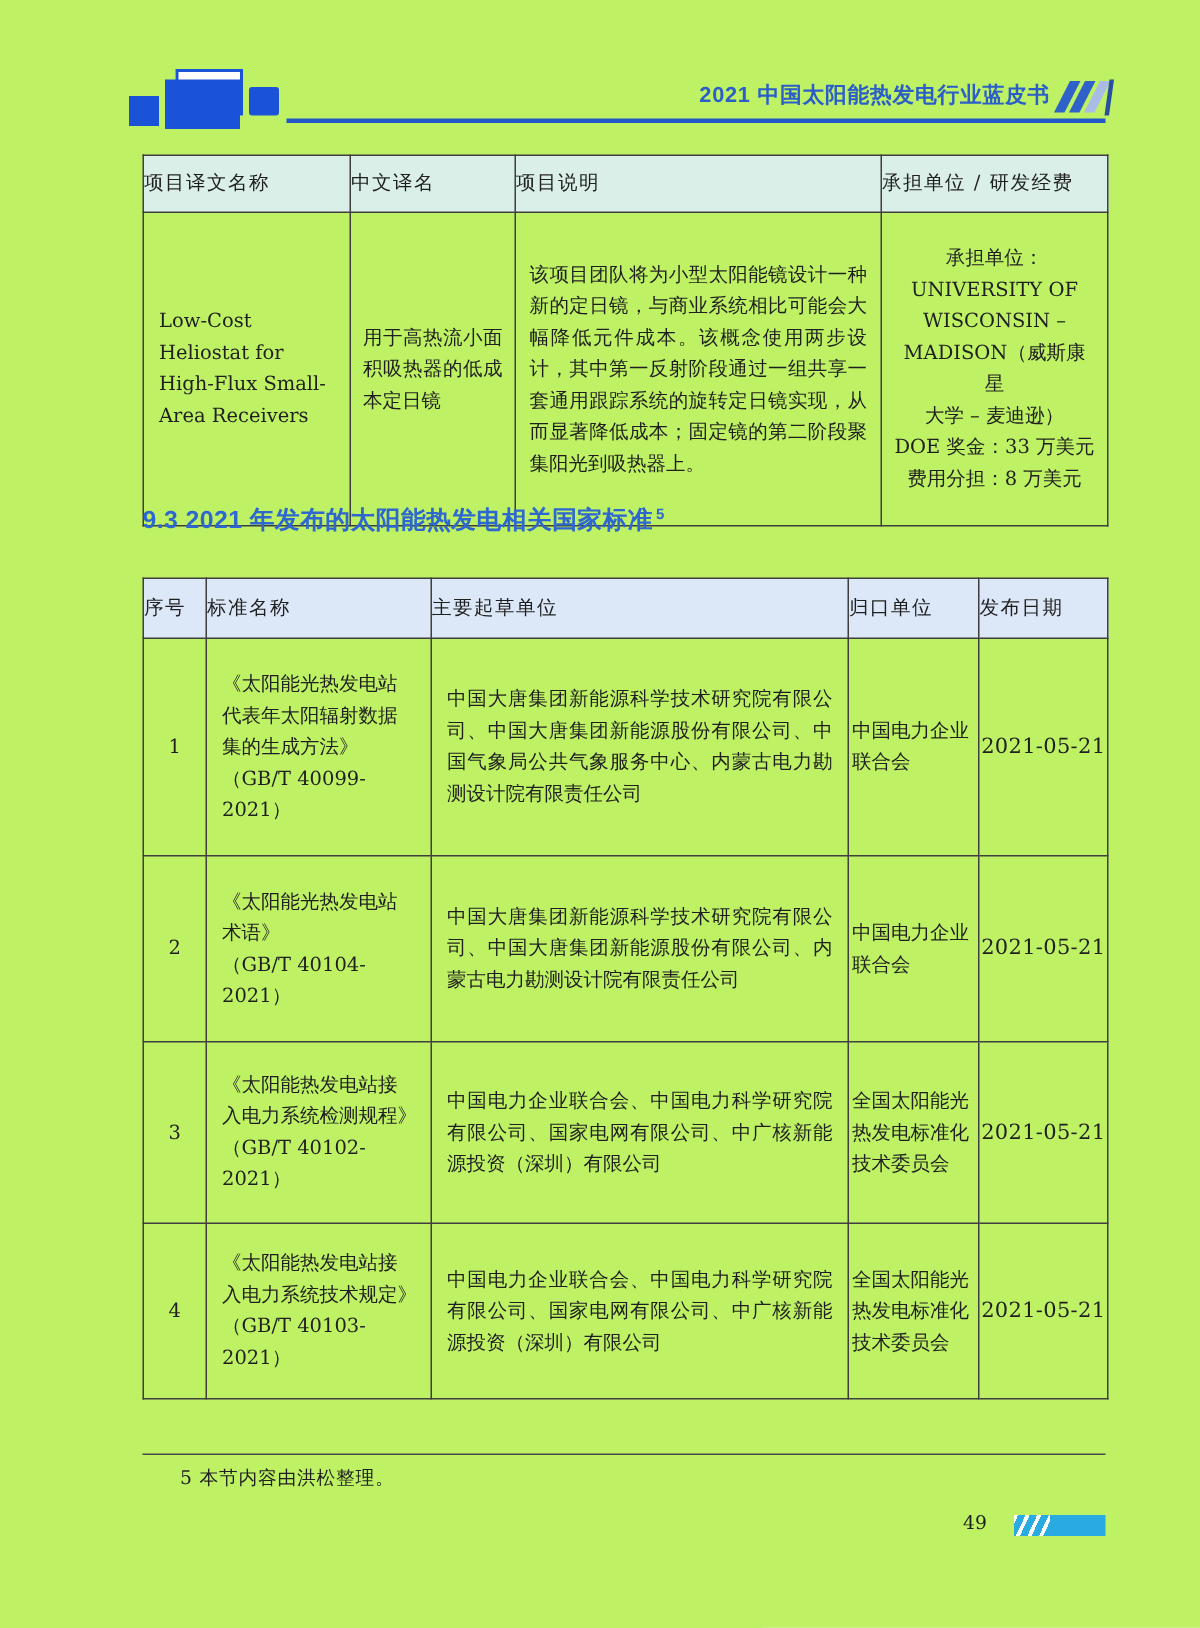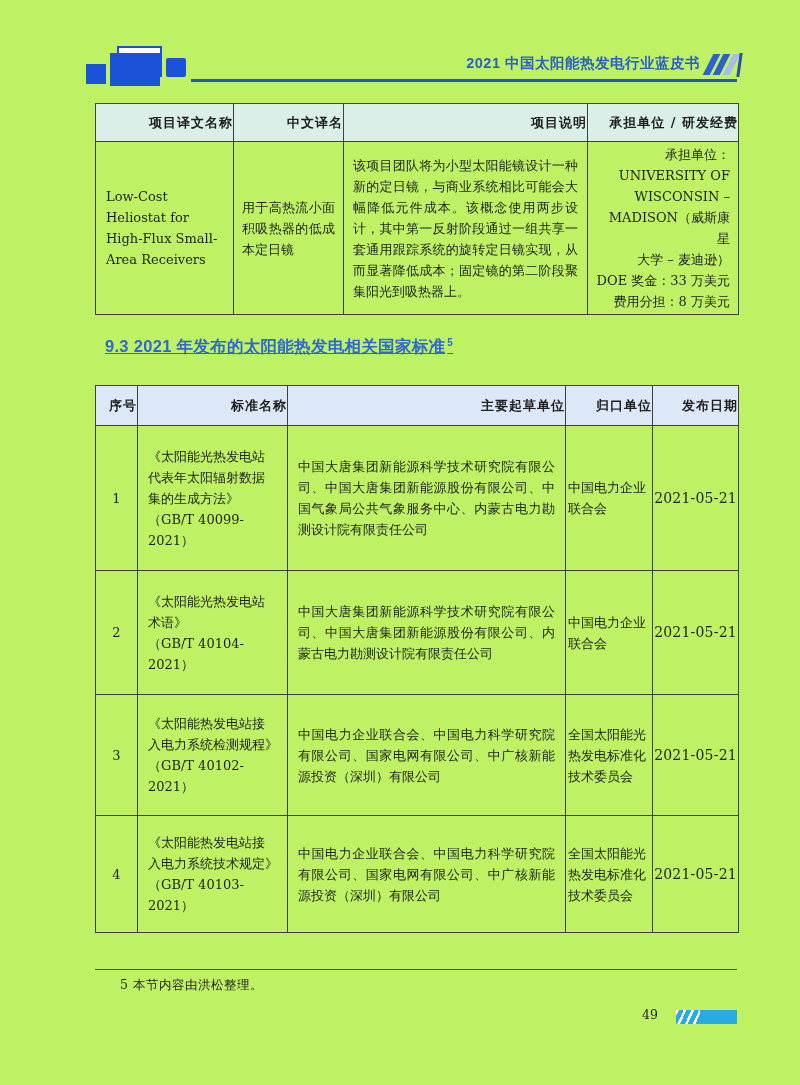--- a/index.html
+++ b/index.html
@@ -26,33 +26,33 @@
   .header-slashes{position:absolute;left:707px;top:53px;width:34px;height:24px;}
   .header-slashes i{position:absolute;top:1px;width:7px;height:21px;transform:skewX(-27deg);background:#2f62c8;}
   .header-slashes i.s1{left:1px;}
   .header-slashes i.s2{left:11px;}
   .header-slashes i.s3{left:21px;background:#a8bce5;}
   .header-slashes i.s4{left:31px;width:2.5px;height:24px;top:0;transform:skewX(-8deg);background:#28509e;}
 
   
   table{border-collapse:collapse;table-layout:fixed;width:643px;}
   th,td{border:1px solid var(--border);font-size:13px;line-height:21px;vertical-align:middle;}
-  th{font-weight:bold;text-align:right;}
+  th{font-weight:normal;text-align:left;}
 
   
   .t1-wrap{position:absolute;left:95px;top:103px;}
   .t1 th{height:38px;background:var(--t1-header-bg);letter-spacing:1px;}
   .t1 td{height:162px;}
   .t1 .c-name{padding:6px 8px 6px 10px;text-align:left;}
   .t1 .c-cn{padding:6px 8px;text-align:justify;}
   .t1 .c-desc{padding:6px 9px;text-align:justify;}
-  .t1 .c-fund{padding:2px 8px;text-align:right;white-space:pre-line;}
-
-  
-  .section-heading{position:absolute;left:105px;top:336px;font-family:"Liberation Sans","DejaVu Sans",sans-serif;font-size:16.5px;font-weight:600;color:var(--heading-blue);letter-spacing:.3px;text-decoration:underline;}
+  .t1 .c-fund{padding:20px 8px;text-align:center;white-space:pre-line;}
+
+  
+  .section-heading{position:absolute;left:95px;top:336px;font-family:"Liberation Sans","DejaVu Sans",sans-serif;font-size:16.5px;font-weight:600;color:var(--heading-blue);letter-spacing:.3px;}
   .section-heading sup{font-size:10px;margin-left:2px;}
 
   
   .t2-wrap{position:absolute;left:95px;top:385px;}
   .t2 th{height:40px;background:var(--t2-header-bg);letter-spacing:1px;}
   .t2 tr.r1 td{height:145px;}
   .t2 tr.r2 td{height:124px;}
   .t2 tr.r3 td{height:121px;}
   .t2 tr.r4 td{height:117px;}
   .t2 .c-no{text-align:center;}

